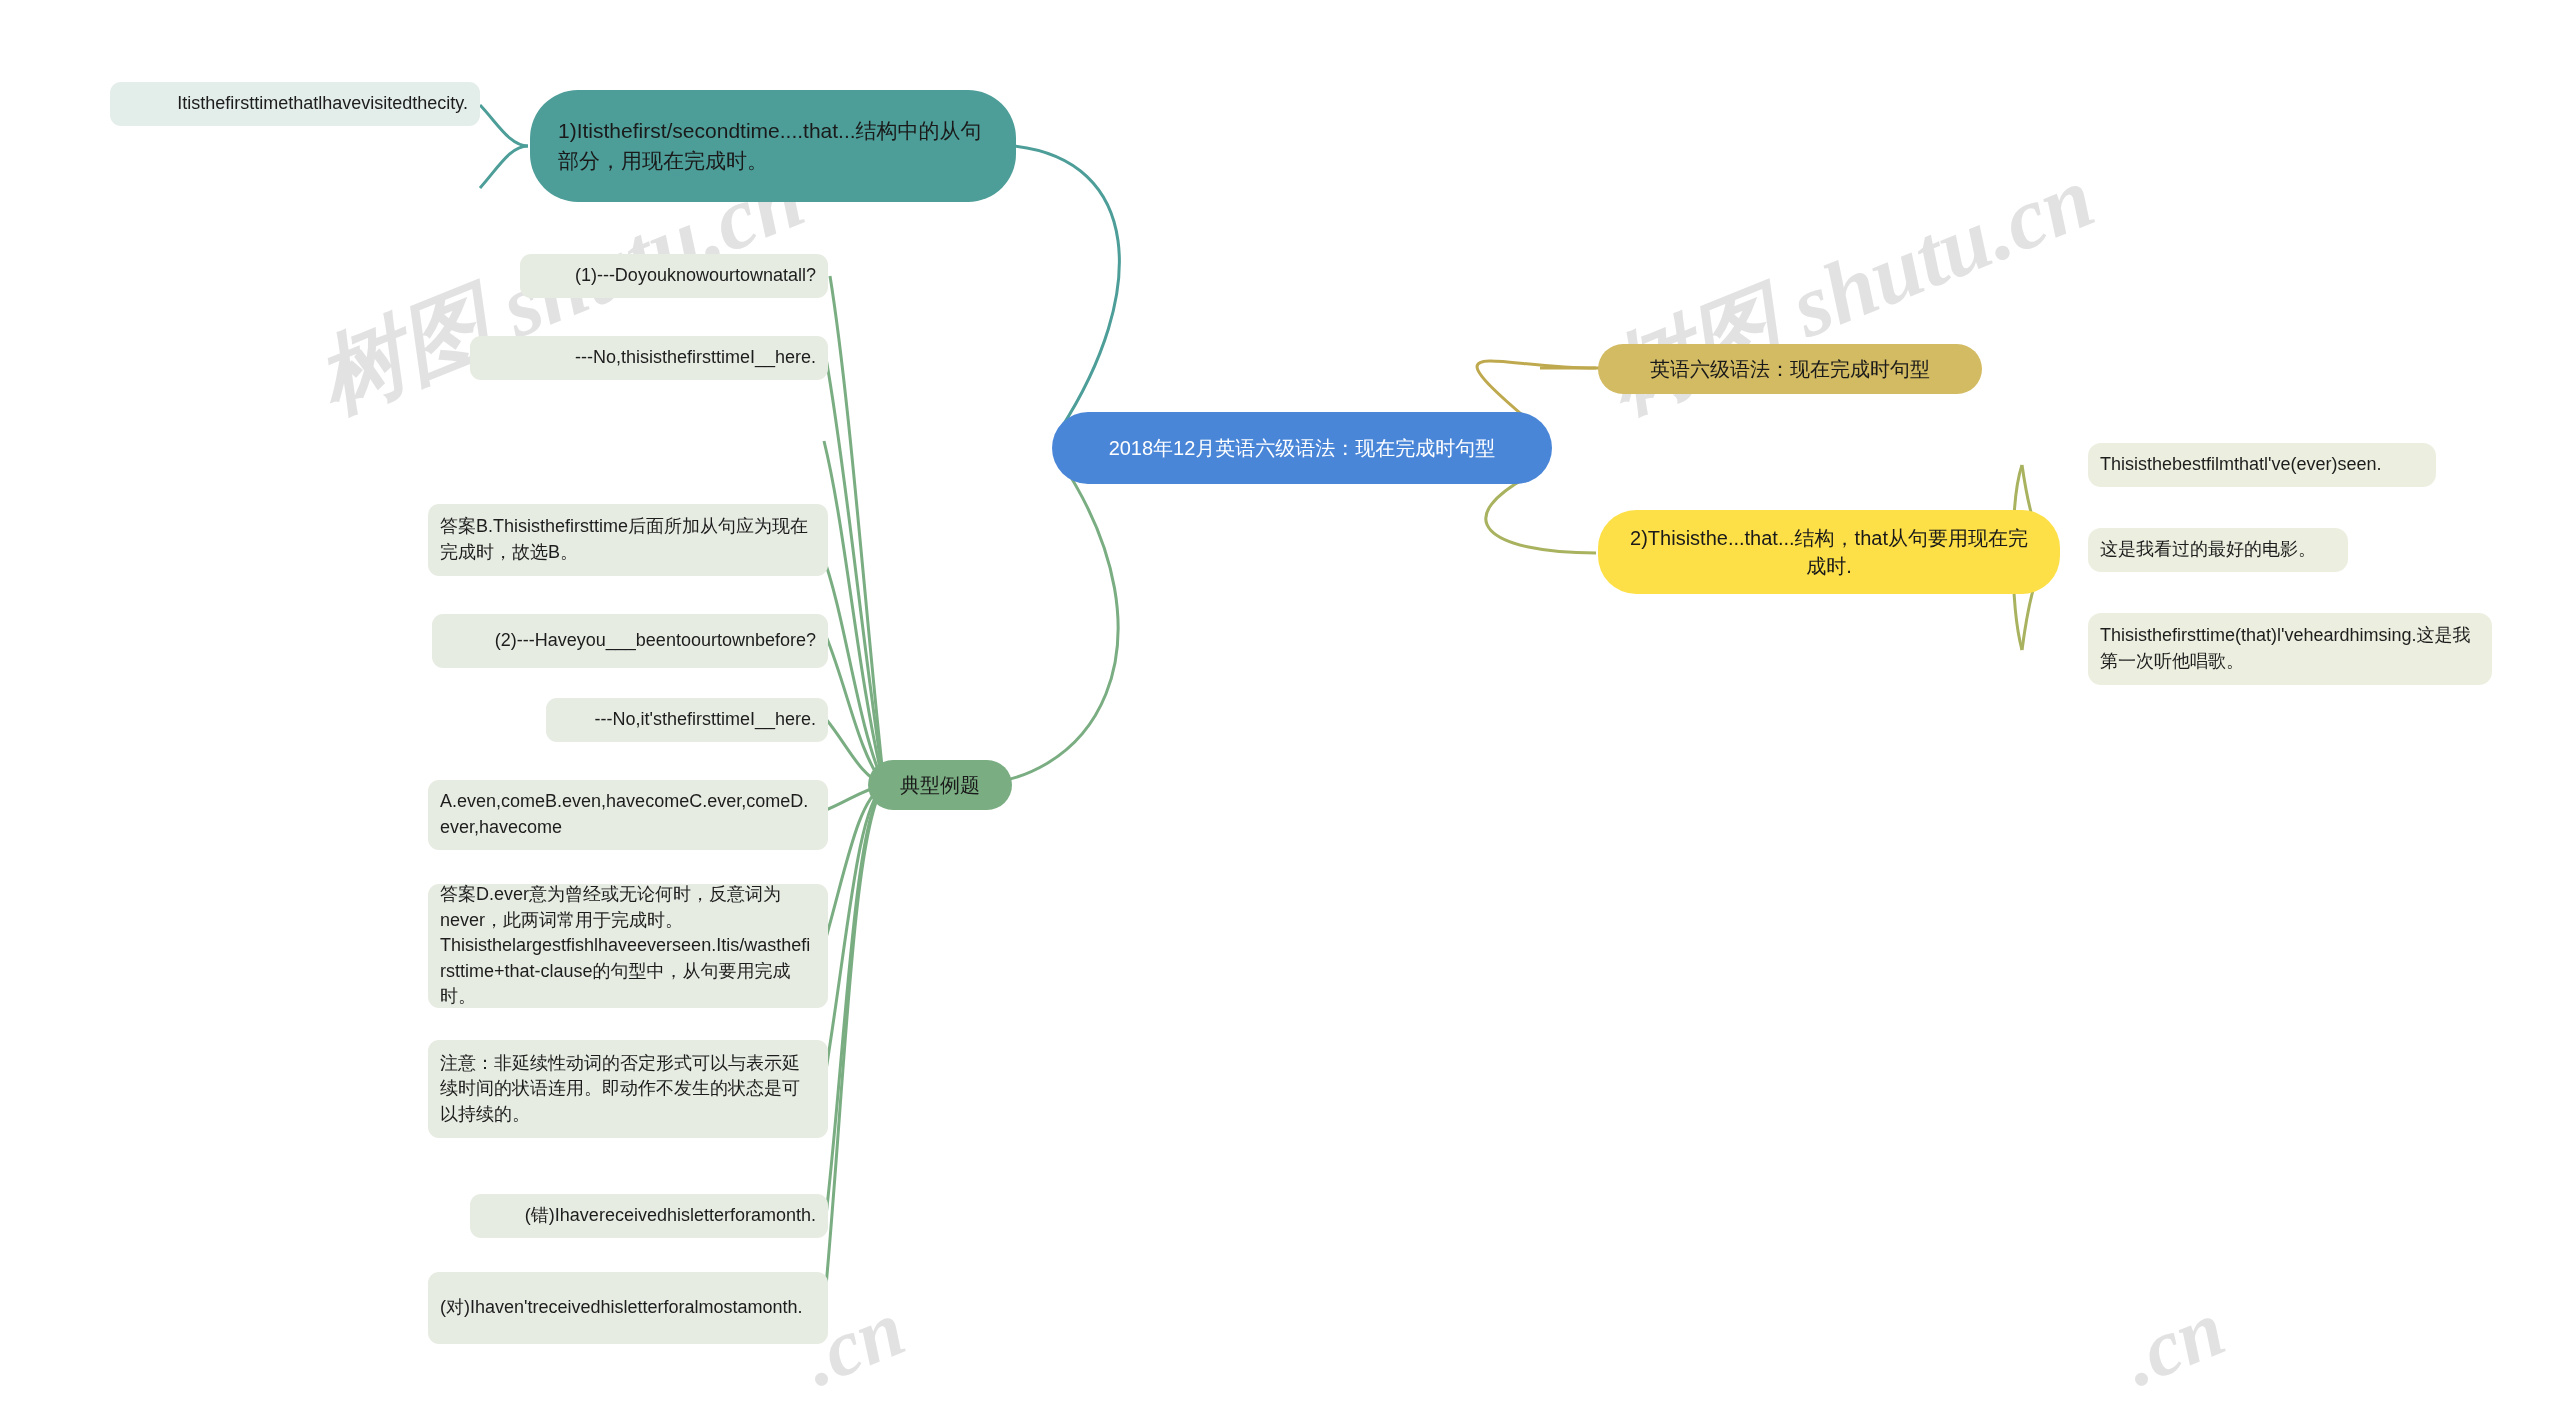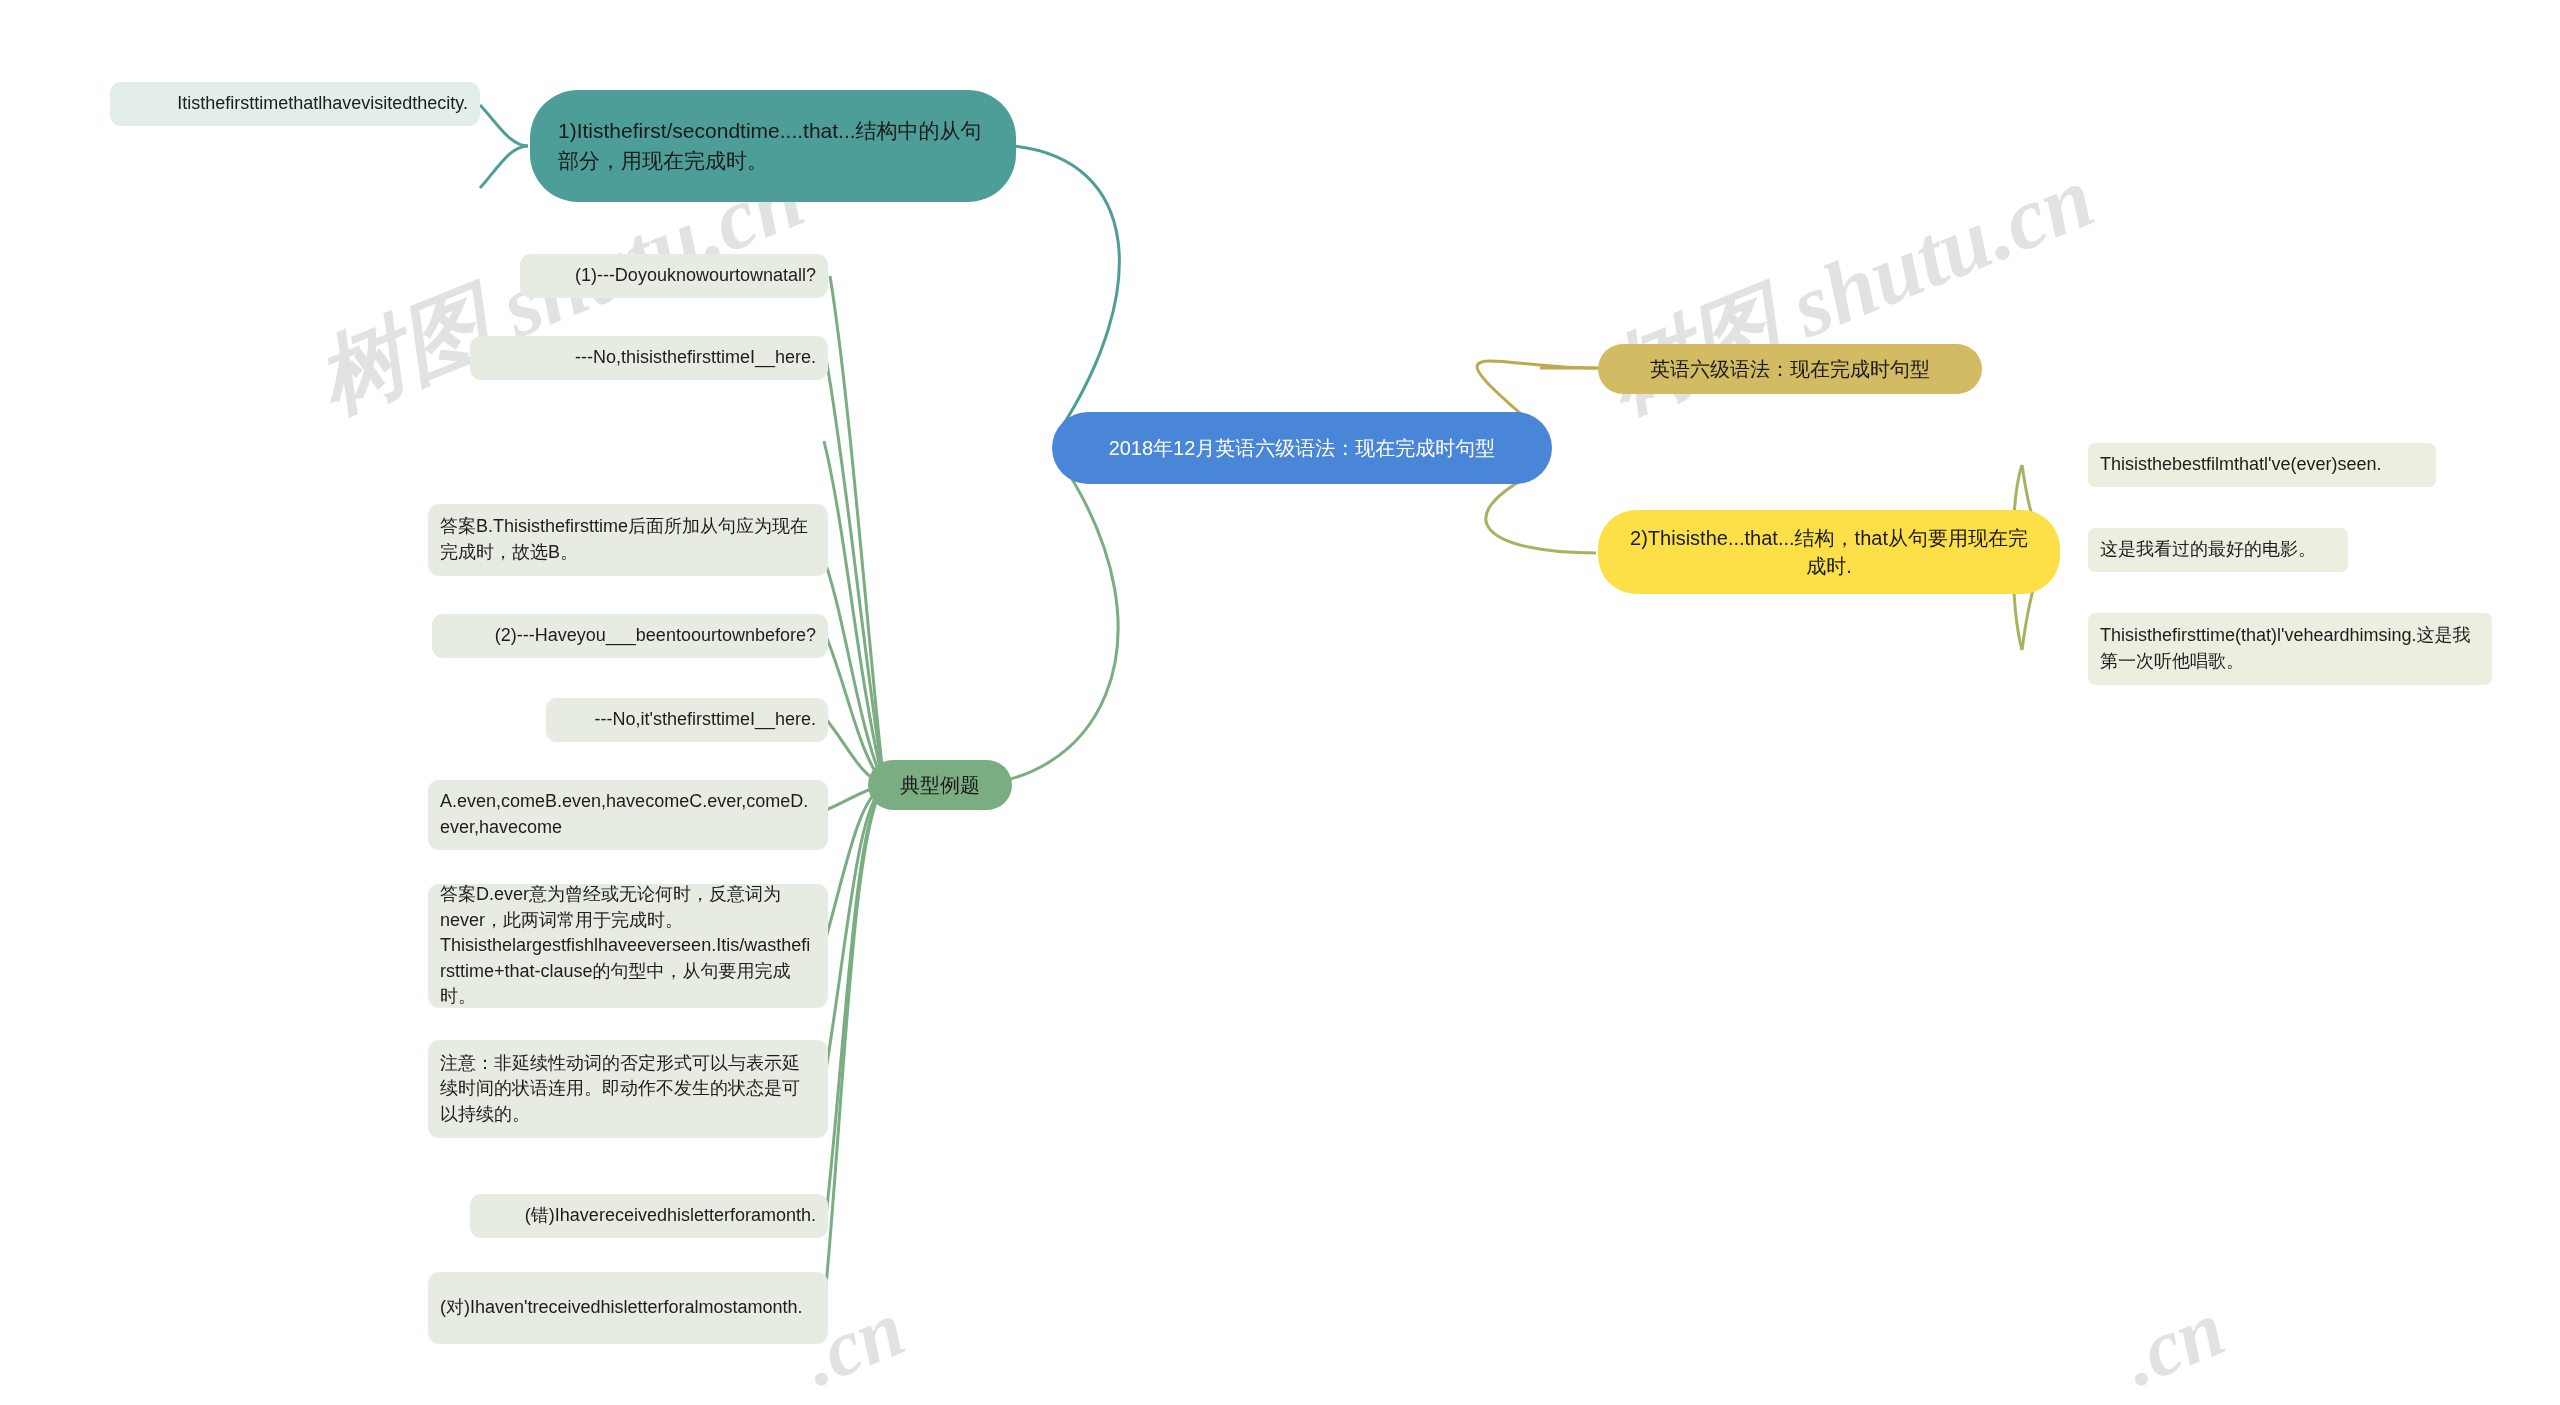--- a/index.html
+++ b/index.html
@@ -107,21 +107,21 @@
     background:#e6ece2;
     color:#1d1d1d;
     border-radius:11px;
     font-size:18px;
     line-height:1.42;
     padding:7px 12px;
   }
   .node.leaf-olive{
     background:#ecefdf;
     color:#1d1d1d;
-    border-radius:7px;
+    border-radius:13px;
     font-size:18px;
     line-height:1.42;
     padding:7px 12px;
   }
   .ta-right{justify-content:flex-end;text-align:right;}
   .ta-left{justify-content:flex-start;text-align:left;}
 </style>
 </head>
 <body>
 
@@ -168,21 +168,21 @@
 
   <div class="node teal" style="left:530px;top:90px;width:486px;height:112px;">1)Itisthefirst/secondtime....that...结构中的从句部分，用现在完成时。</div>
 
   <div class="node leaf-mint ta-right" style="left:110px;top:82px;width:370px;height:44px;">Itisthefirsttimethatlhavevisitedthecity.</div>
 
   <div class="node green" style="left:868px;top:760px;width:144px;height:50px;">典型例题</div>
 
   <div class="node leaf-sage ta-right" style="left:520px;top:254px;width:308px;height:44px;">(1)---Doyouknowourtownatall?</div>
   <div class="node leaf-sage ta-right" style="left:470px;top:336px;width:358px;height:44px;">---No,thisisthefirsttimeI__here.</div>
   <div class="node leaf-sage ta-left" style="left:428px;top:504px;width:400px;height:72px;">答案B.Thisisthefirsttime后面所加从句应为现在完成时，故选B。</div>
-  <div class="node leaf-sage ta-right" style="left:432px;top:614px;width:396px;height:44px;">(2)---Haveyou___beentoourtownbefore?</div>
+  <div class="node leaf-sage ta-right" style="left:432px;top:614px;width:396px;height:54px;">(2)---Haveyou___beentoourtownbefore?</div>
   <div class="node leaf-sage ta-right" style="left:546px;top:698px;width:282px;height:44px;">---No,it'sthefirsttimeI__here.</div>
   <div class="node leaf-sage ta-left" style="left:428px;top:780px;width:400px;height:70px;">A.even,comeB.even,havecomeC.ever,comeD.ever,havecome</div>
   <div class="node leaf-sage ta-left" style="left:428px;top:884px;width:400px;height:124px;">答案D.ever意为曾经或无论何时，反意词为never，此两词常用于完成时。Thisisthelargestfishlhaveeverseen.Itis/wasthefirsttime+that-clause的句型中，从句要用完成时。</div>
   <div class="node leaf-sage ta-left" style="left:428px;top:1040px;width:400px;height:98px;">注意：非延续性动词的否定形式可以与表示延续时间的状语连用。即动作不发生的状态是可以持续的。</div>
   <div class="node leaf-sage ta-right" style="left:470px;top:1194px;width:358px;height:44px;">(错)Ihavereceivedhisletterforamonth.</div>
   <div class="node leaf-sage ta-left" style="left:428px;top:1272px;width:400px;height:72px;">(对)Ihaven'treceivedhisletterforalmostamonth.</div>
 
   <div class="node gold" style="left:1598px;top:344px;width:384px;height:50px;">英语六级语法：现在完成时句型</div>
 
   <div class="node olive" style="left:1598px;top:510px;width:462px;height:84px;">2)Thisisthe...that...结构，that从句要用现在完成时.</div>

